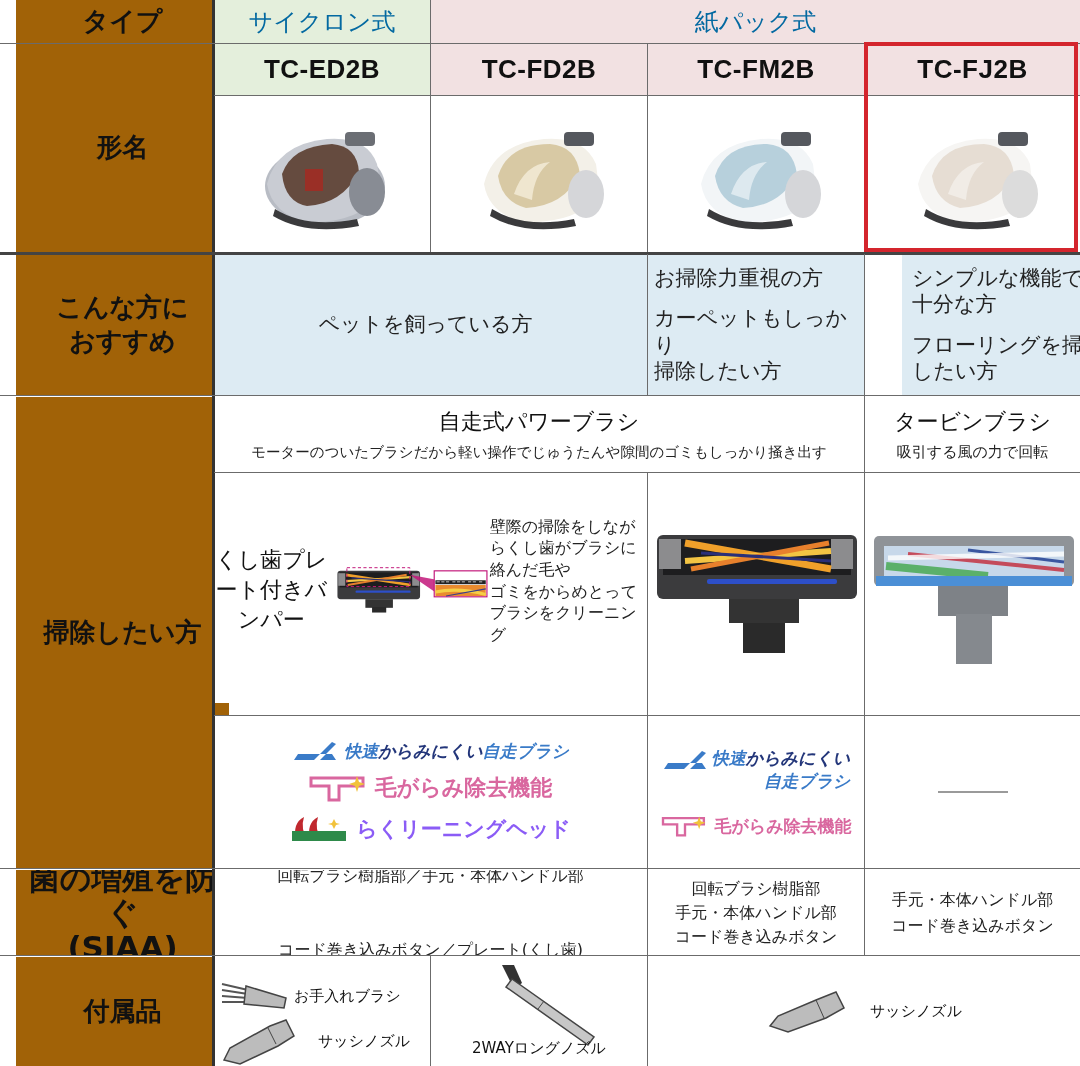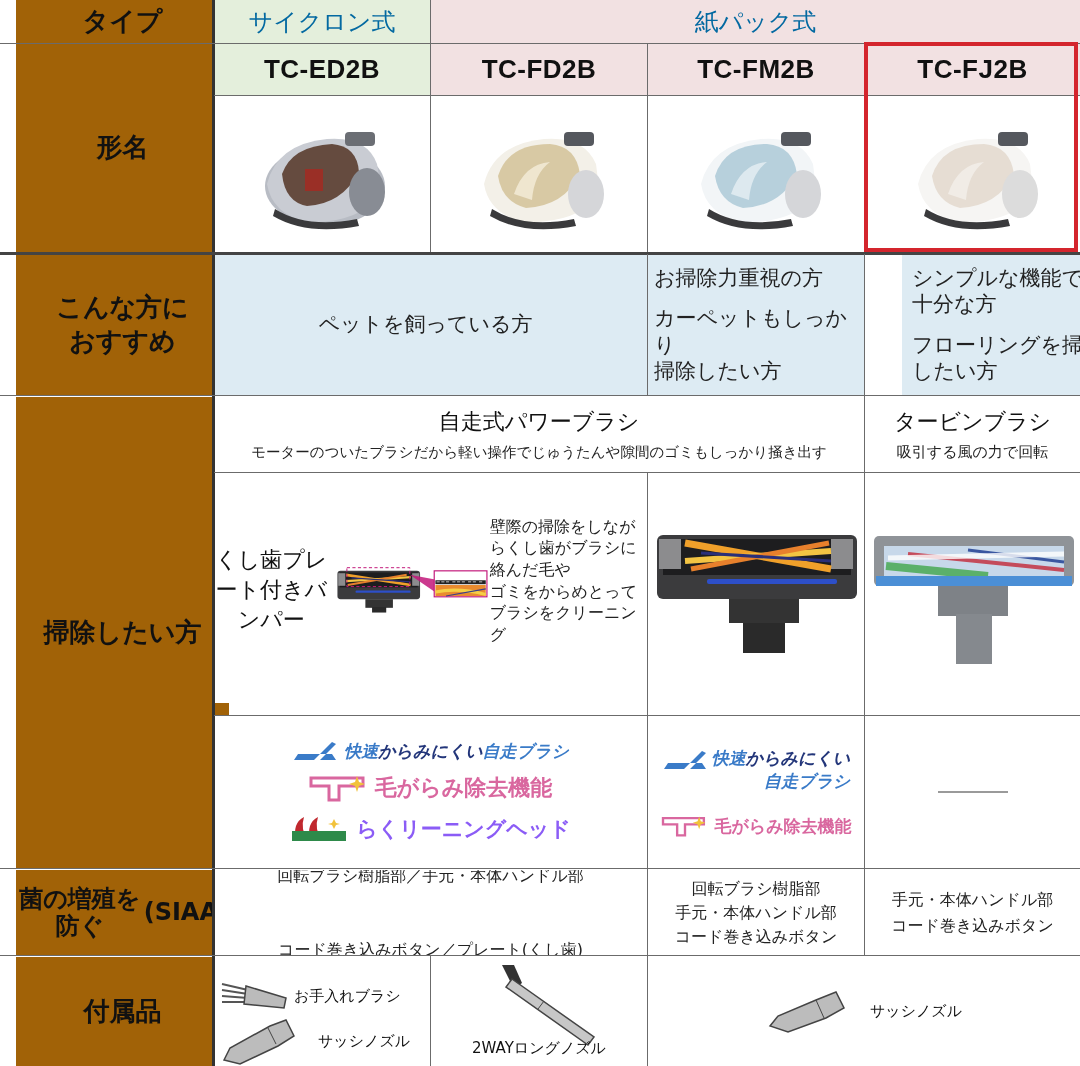--- a/index.html
+++ b/index.html
@@ -242,21 +242,21 @@
         <path d="M2 4 H54 V12 H30 V26 H20 V12 H2 Z" fill="none" stroke="#d9679f" stroke-width="3"></path>
         <path d="M48 2 L50 8 L56 10 L50 12 L48 18 L46 12 L40 10 L46 8Z" fill="#f2c23a"></path>
       </svg>
     <span style="font-size:17px;color:#d9679f;font-weight:bold;">毛がらみ除去機能</span>
   </div>
 </div>
 <div class="cell white" style="left:865px;top:716px;width:215px;height:152px;">
   <div style="width:70px;height:2px;background:#9a9a9a;"></div>
 </div>
 
-<div class="cell label-col" style="left:0;top:870px;width:213px;height:85px;flex-direction:row;font-size:24px;line-height:1.1;">
+<div class="cell label-col" style="left:0;top:870px;width:213px;height:85px;flex-direction:column;font-size:31px;line-height:1.1;">
   <span>菌の増殖を防ぐ</span>
   <span>(SIAA)</span>
 </div>
 <div class="cell white small-text" style="left:214px;top:870px;width:433px;height:85px;flex-direction:column;gap:48px;">
   <span>回転ブラシ樹脂部／手元・本体ハンドル部</span>
   <span>コード巻き込みボタン／プレート(くし歯)</span>
 </div>
 <div class="cell white small-text" style="left:648px;top:870px;width:216px;height:85px;flex-direction:column;line-height:1.5;">
   <span>回転ブラシ樹脂部</span>
   <span>手元・本体ハンドル部</span>

